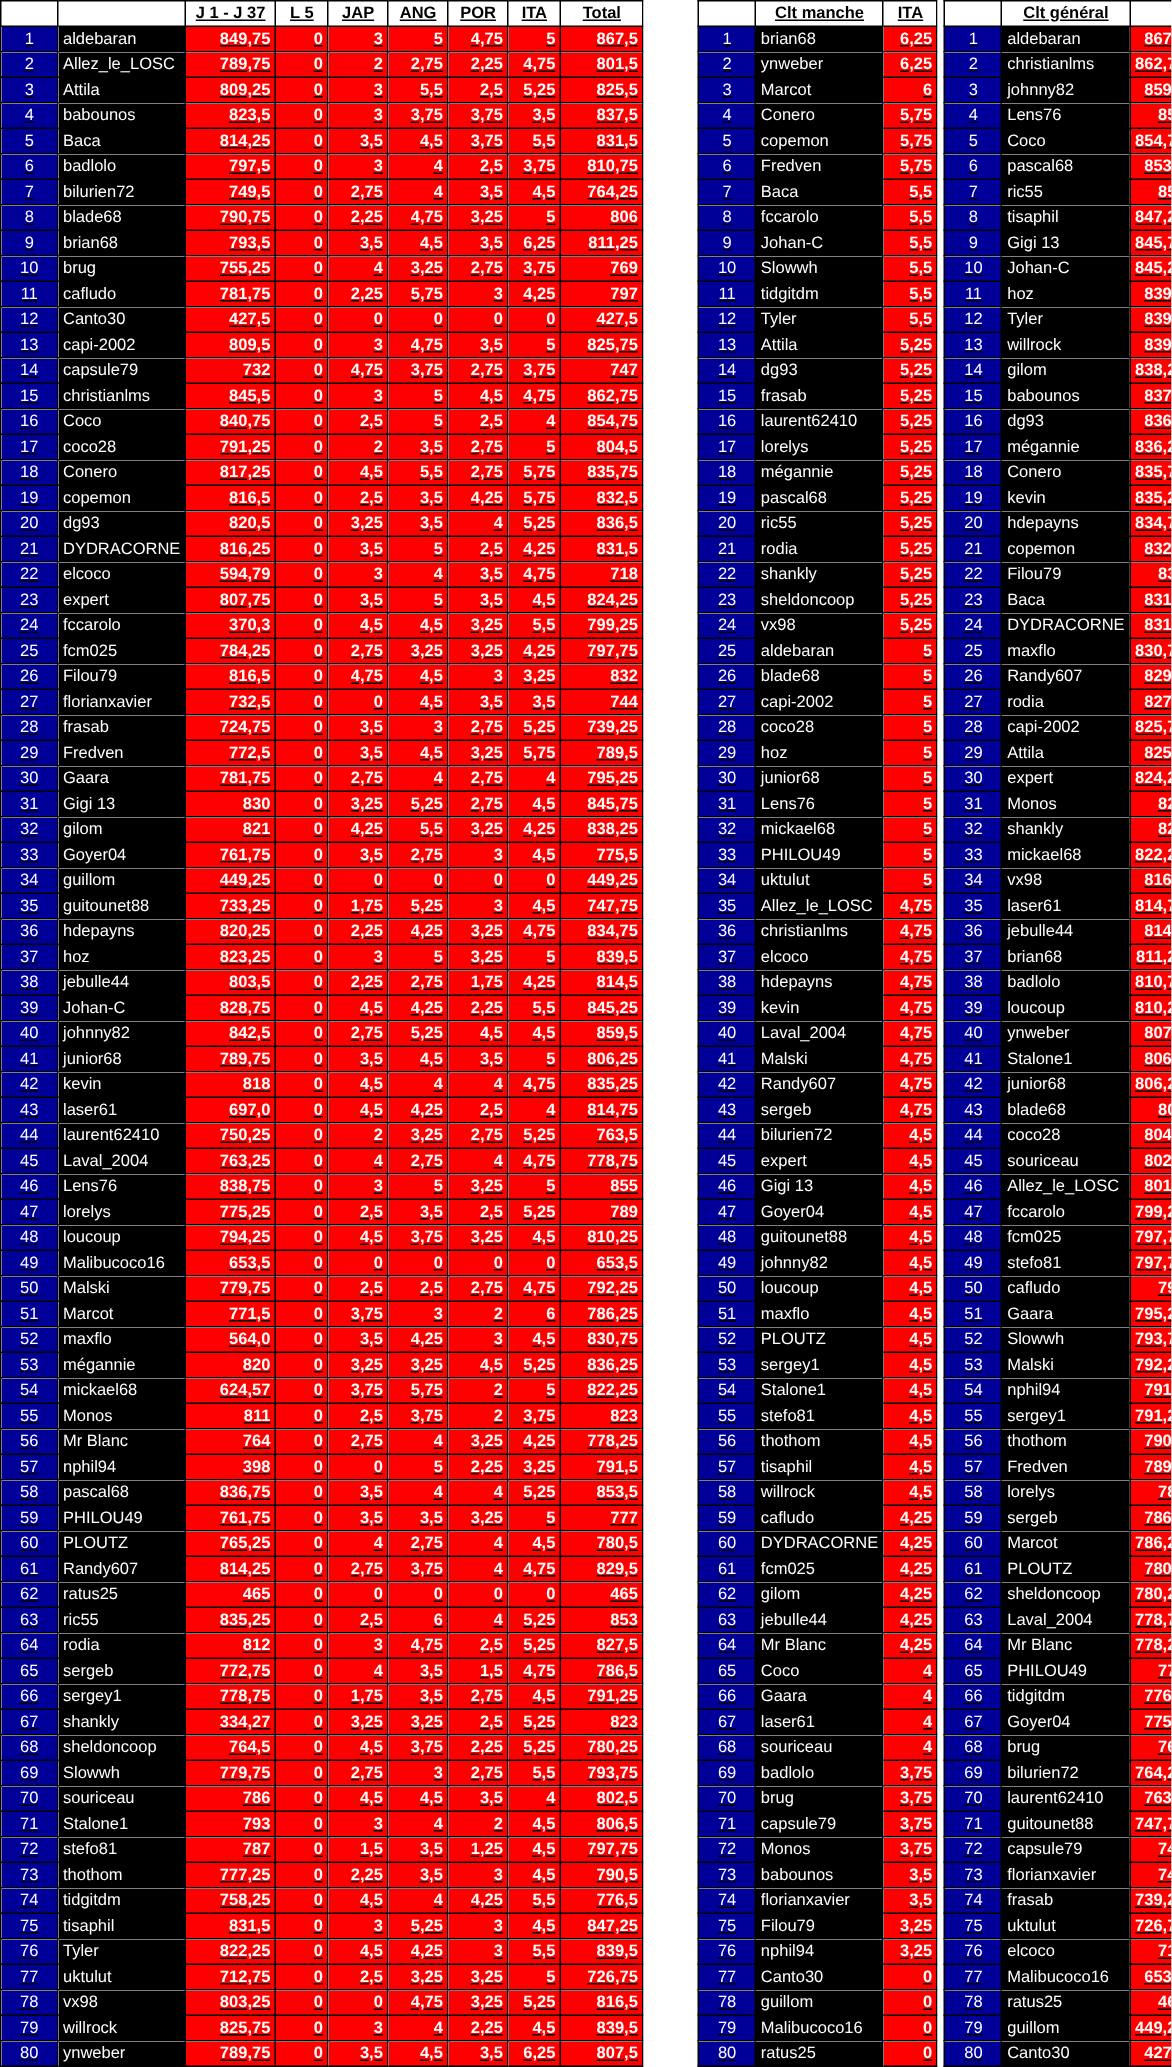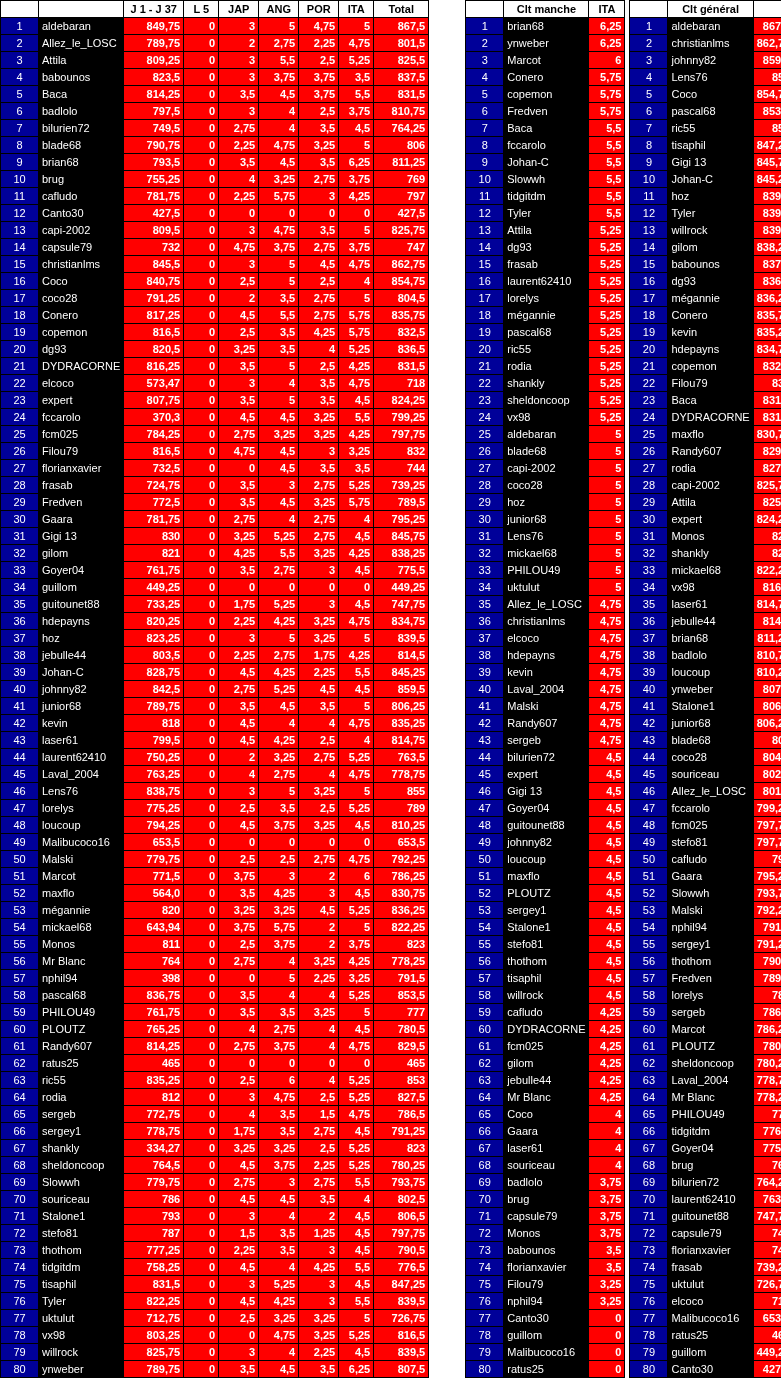--- a/index.html
+++ b/index.html
@@ -4,20 +4,21 @@
 <style>
   html, body { margin: 0; padding: 0; background: #ffffff; }
   #sheet {
     width: 781px; height: 1378px;
     background: #ffffff;
     font-family: "Liberation Sans", sans-serif;
     font-size: 11px;
     display: flex;
     align-items: flex-start;
     overflow: hidden;
+    text-decoration: underline;
   }
   table {
     border-collapse: collapse;
     table-layout: fixed;
     flex: 0 0 auto;
   }
   td, th {
     box-sizing: border-box;
     height: 17px;
     padding: 0 3px;
@@ -351,21 +352,21 @@
     <td class="num">3,5</td>
     <td class="num">5</td>
     <td class="num">2,5</td>
     <td class="num">4,25</td>
     <td class="num">831,5</td>
   </tr>
 
   <tr>
     <td class="rank">22</td>
     <td class="name">elcoco</td>
-    <td class="num">573,47</td>
+    <td class="num">594,79</td>
     <td class="num">0</td>
     <td class="num">3</td>
     <td class="num">4</td>
     <td class="num">3,5</td>
     <td class="num">4,75</td>
     <td class="num">718</td>
   </tr>
 
   <tr>
     <td class="rank">23</td>
@@ -603,21 +604,21 @@
     <td class="num">4,5</td>
     <td class="num">4</td>
     <td class="num">4</td>
     <td class="num">4,75</td>
     <td class="num">835,25</td>
   </tr>
 
   <tr>
     <td class="rank">43</td>
     <td class="name">laser61</td>
-    <td class="num">799,5</td>
+    <td class="num">697,0</td>
     <td class="num">0</td>
     <td class="num">4,5</td>
     <td class="num">4,25</td>
     <td class="num">2,5</td>
     <td class="num">4</td>
     <td class="num">814,75</td>
   </tr>
 
   <tr>
     <td class="rank">44</td>
@@ -735,21 +736,21 @@
     <td class="num">3,25</td>
     <td class="num">3,25</td>
     <td class="num">4,5</td>
     <td class="num">5,25</td>
     <td class="num">836,25</td>
   </tr>
 
   <tr>
     <td class="rank">54</td>
     <td class="name">mickael68</td>
-    <td class="num">643,94</td>
+    <td class="num">624,57</td>
     <td class="num">0</td>
     <td class="num">3,75</td>
     <td class="num">5,75</td>
     <td class="num">2</td>
     <td class="num">5</td>
     <td class="num">822,25</td>
   </tr>
 
   <tr>
     <td class="rank">55</td>

